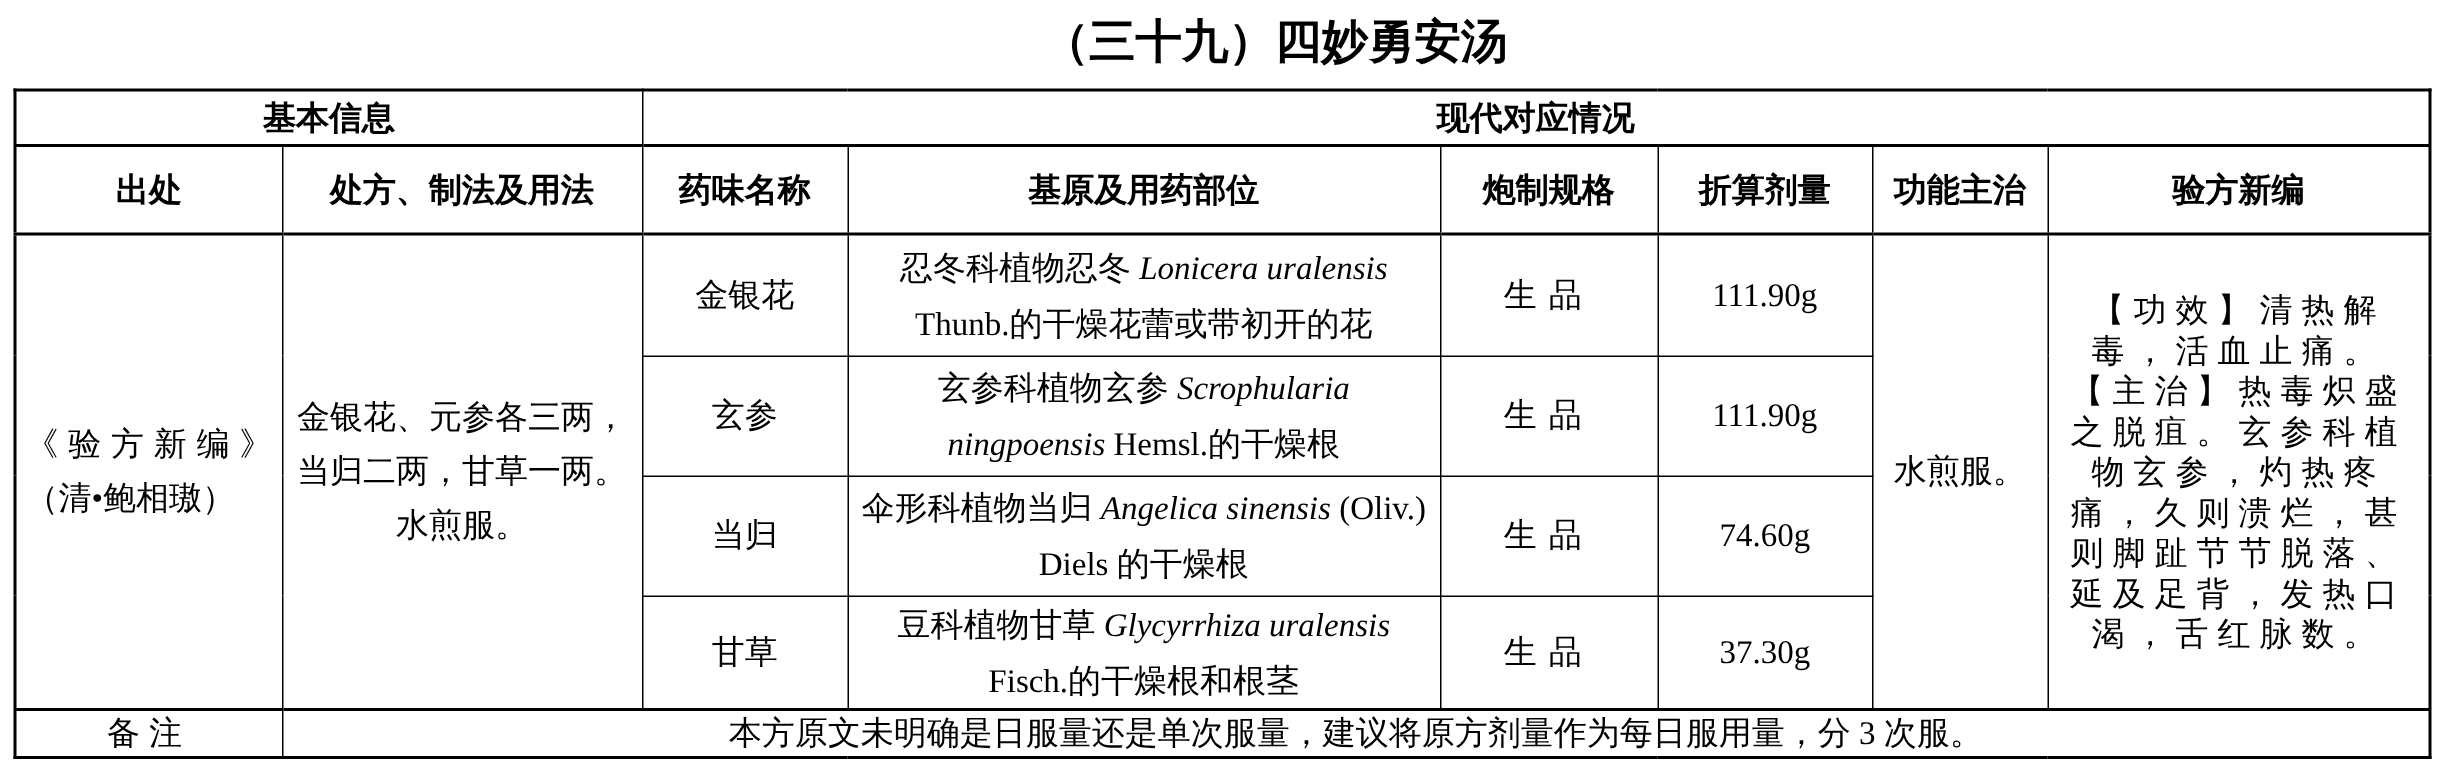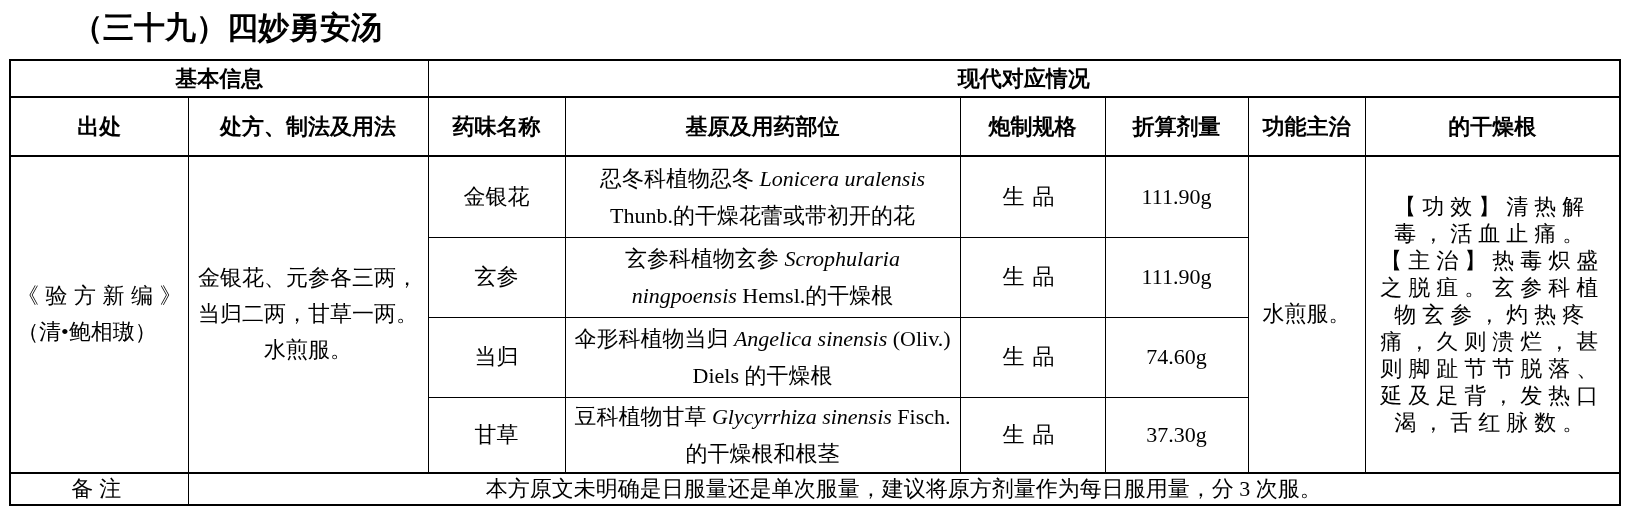--- a/index.html
+++ b/index.html
@@ -14,20 +14,21 @@
     width: 1628px;
     height: 516px;
     background: #ffffff;
     overflow: hidden;
   }
   .doc-title {
     margin: 8px 0 11px 72px;
     font-size: 31px;
     font-weight: bold;
     line-height: 40px;
+    text-align: center;
   }
   table.formula {
     table-layout: fixed;
     border-collapse: collapse;
     width: 1610px;
     margin-left: 9px;
     border: 2px solid #000;
   }
   table.formula td {
     border: 1px solid #000;
@@ -119,21 +120,21 @@
     </tr>
 
     <tr class="h2row">
       <td class="th">出处</td>
       <td class="th">处方、制法及用法</td>
       <td class="th">药味名称</td>
       <td class="th">基原及用药部位</td>
       <td class="th">炮制规格</td>
       <td class="th">折算剂量</td>
       <td class="th">功能主治</td>
-      <td class="th">的干燥根</td>
+      <td class="th">验方新编</td>
     </tr>
 
     <tr class="r1">
       <td class="cell-source" rowspan="4">
         <div class="src-line1">《验方新编》</div>
         <div class="src-line2">（清•鲍相璈）</div>
       </td>
       <td class="cell-prescription" rowspan="4">金银花、元参各三两，当归二两，甘草一两。水煎服。</td>
       <td class="cell-name">金银花</td>
       <td class="cell-origin"><span>忍冬科植物忍冬 </span><span class="latin">Lonicera uralensis</span><span> Thunb.的干燥花蕾或带初开的花</span></td>
@@ -155,21 +156,21 @@
 
     <tr class="r3">
       <td class="cell-name">当归</td>
       <td class="cell-origin"><span>伞形科植物当归 </span><span class="latin">Angelica sinensis</span><span> (Oliv.) Diels 的干燥根</span></td>
       <td class="cell-proc">生品</td>
       <td class="cell-dose">74.60g</td>
     </tr>
 
     <tr class="r4">
       <td class="cell-name">甘草</td>
-      <td class="cell-origin"><span>豆科植物甘草 </span><span class="latin">Glycyrrhiza sinensis</span><span> Fisch.的干燥根和根茎</span></td>
+      <td class="cell-origin"><span>豆科植物甘草 </span><span class="latin">Glycyrrhiza uralensis</span><span> Fisch.的干燥根和根茎</span></td>
       <td class="cell-proc">生品</td>
       <td class="cell-dose">37.30g</td>
     </tr>
 
     <tr class="remark-row">
       <td class="remark-label">备注</td>
       <td colspan="7" class="cell-remark">本方原文未明确是日服量还是单次服量，建议将原方剂量作为每日服用量，分 3 次服。</td>
     </tr>
   </tbody>
     </table>

